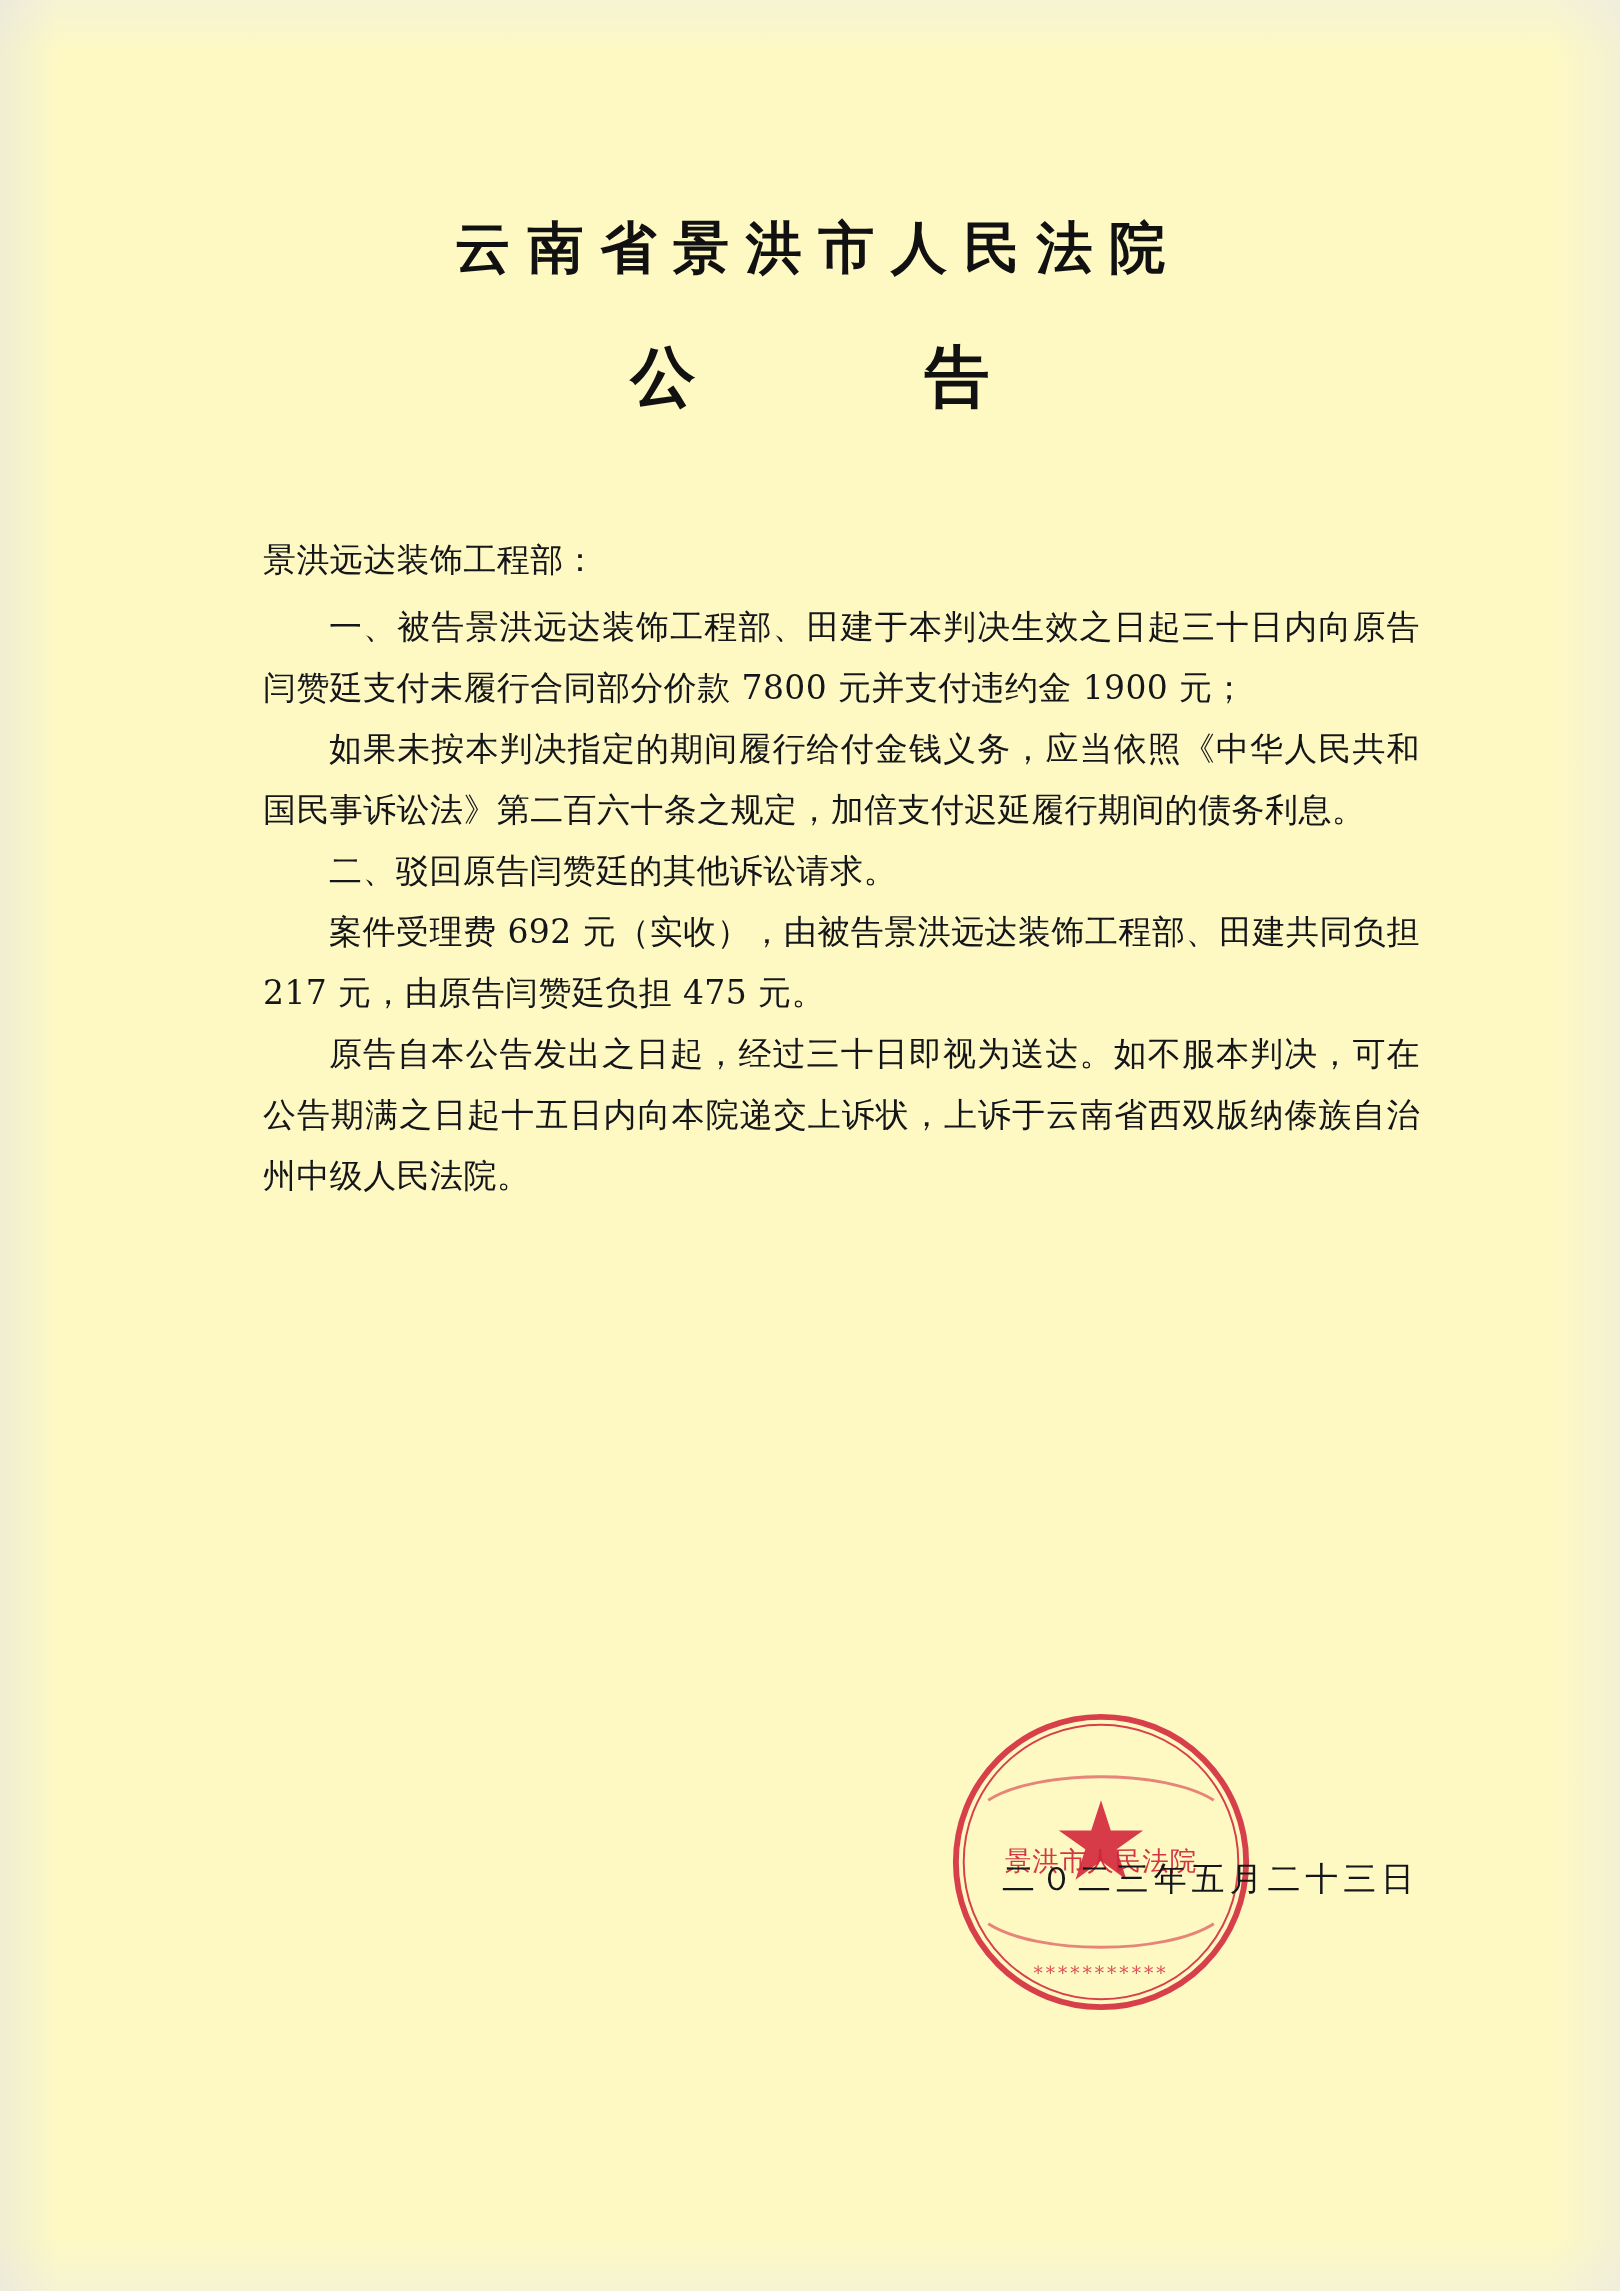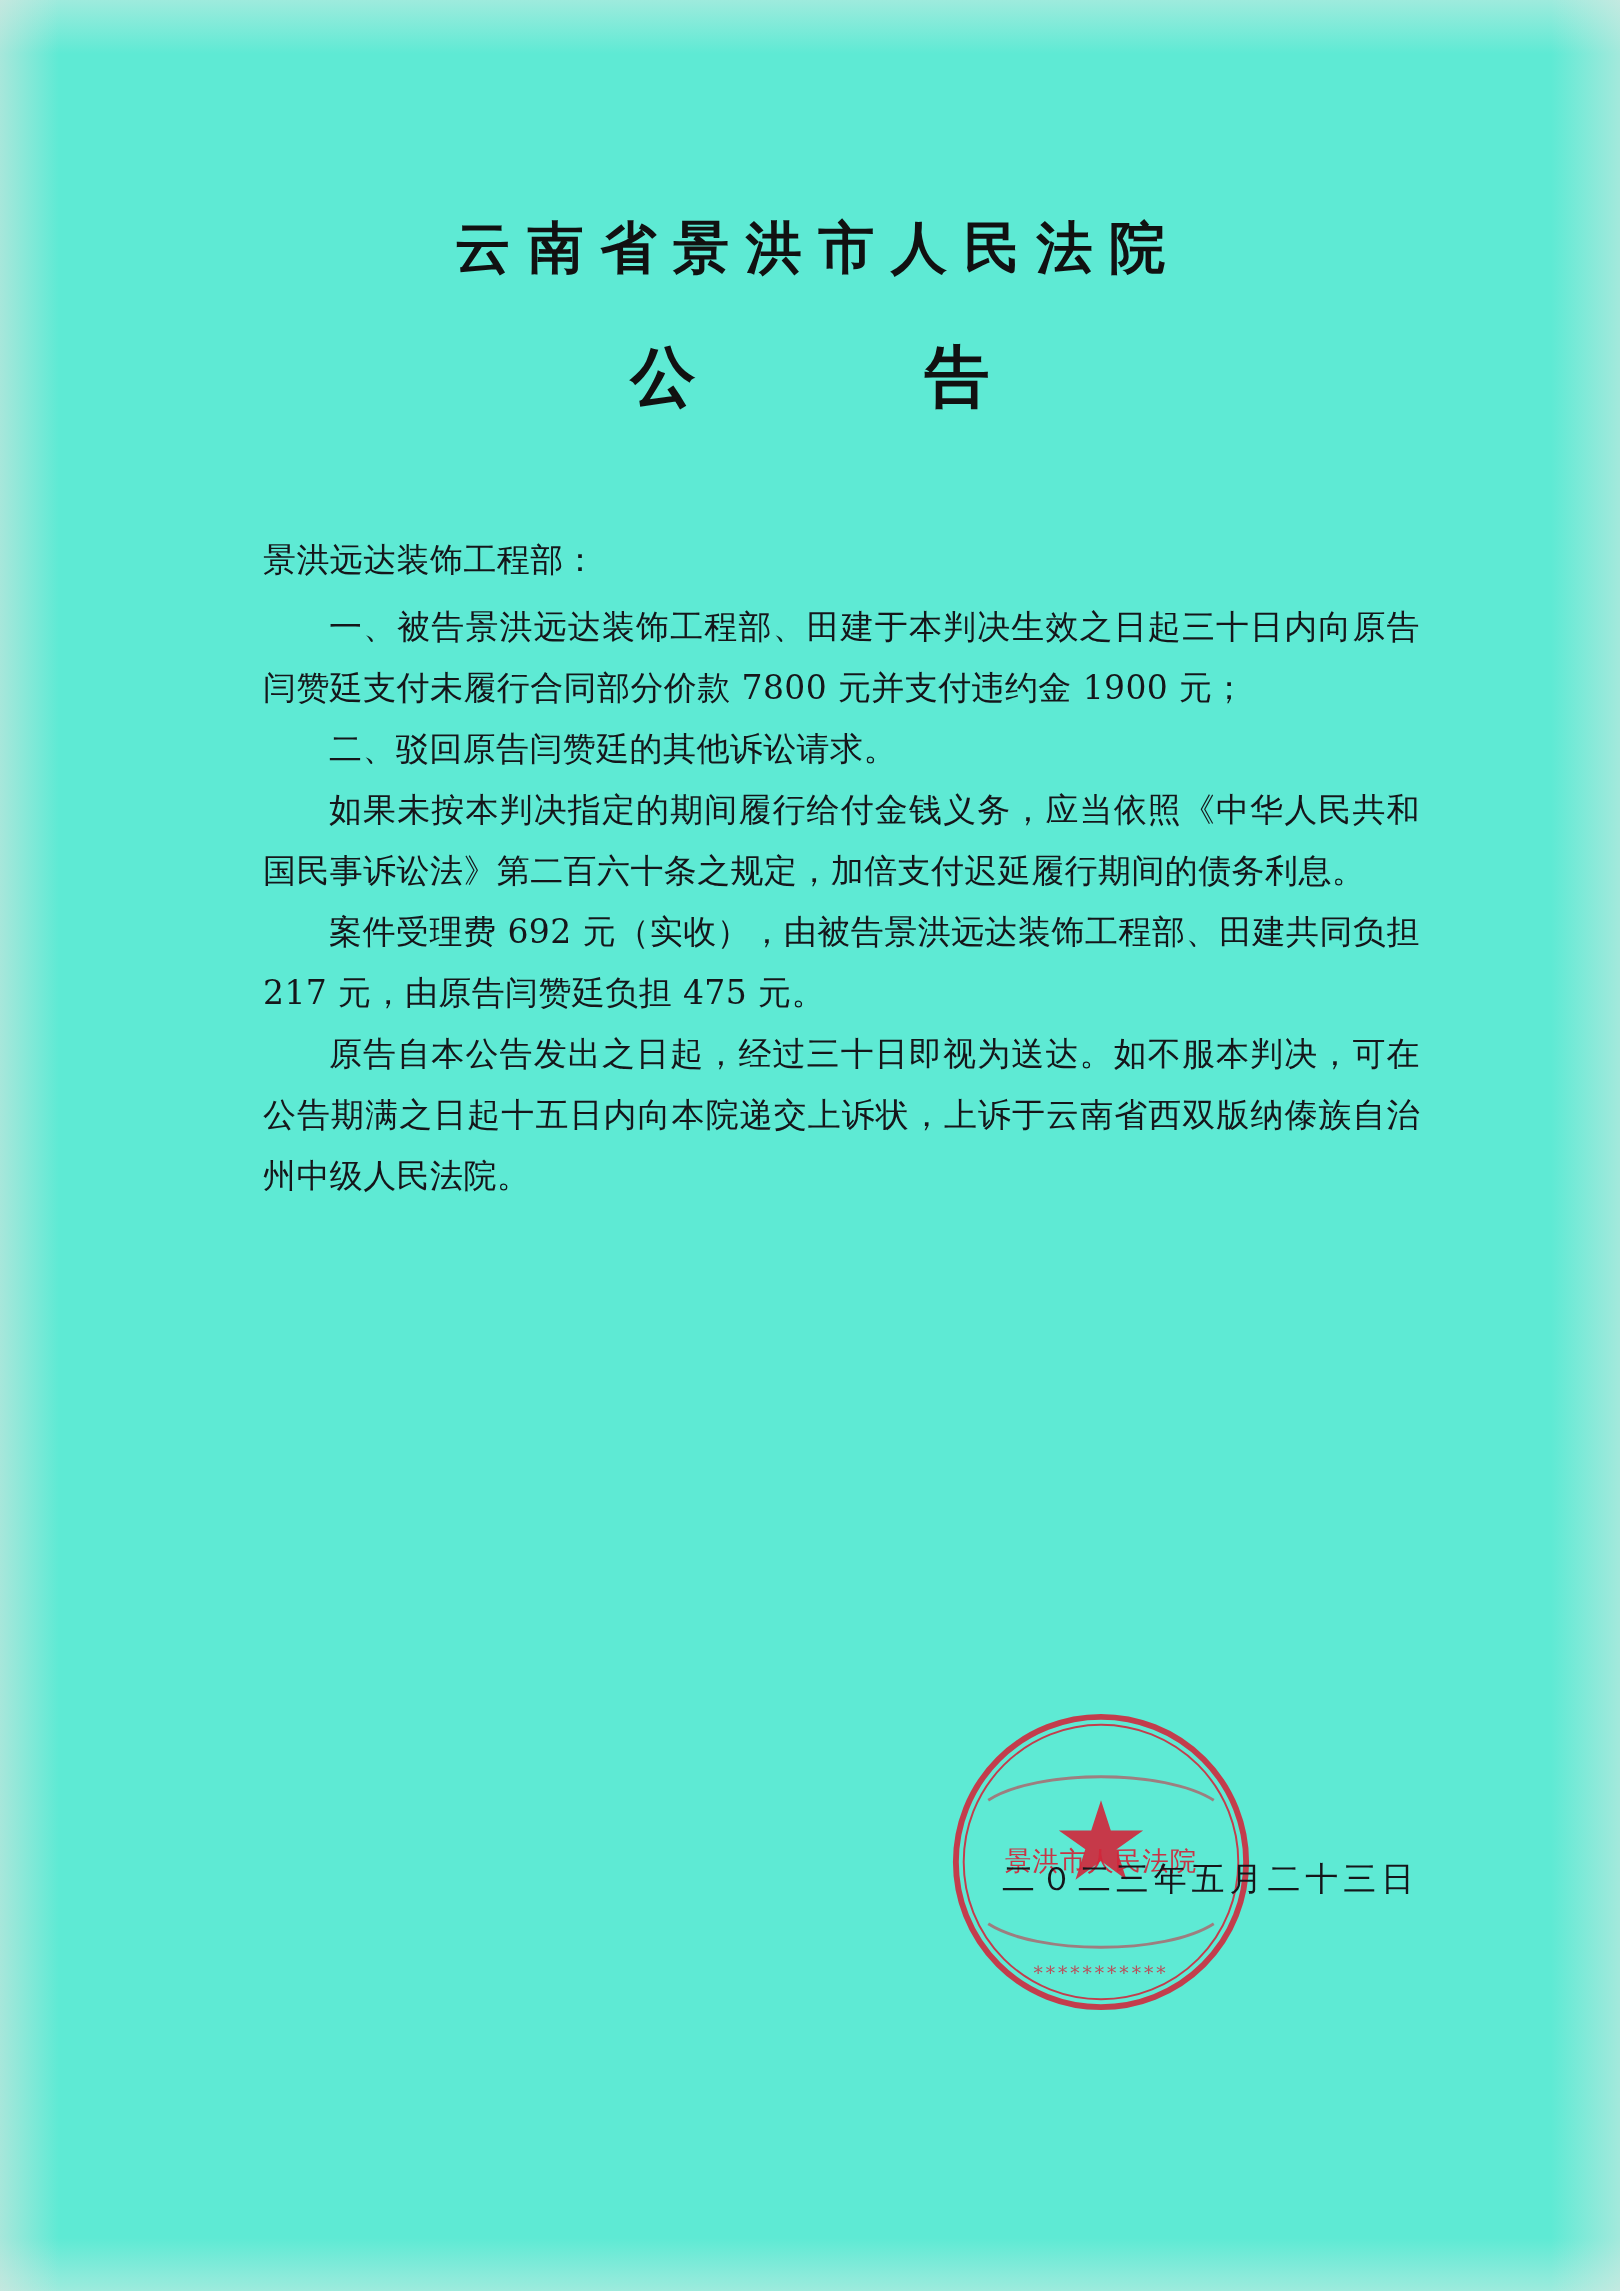--- a/index.html
+++ b/index.html
@@ -11,21 +11,21 @@
     width: 1620px;
     height: 2292px;
     position: relative;
     font-family: "DejaVu Serif", "Liberation Serif", serif;
     color: #1a1a1a;
     overflow: hidden;
   }
   .page {
     position: absolute;
     inset: 0;
-    background: #5eead4;
+    background: #fef9c3;
   }
   
   .page::before {
     content: "";
     position: absolute;
     inset: 0;
     background:
       linear-gradient(90deg, rgba(228,228,224,0.55) 0px, rgba(255,255,255,0) 59px),
       linear-gradient(270deg, rgba(232,232,228,0.5) 0px, rgba(255,255,255,0) 69px),
       linear-gradient(180deg, rgba(236,236,232,0.45) 0px, rgba(255,255,255,0) 54px),
@@ -141,23 +141,23 @@
     <div class="heading-court">云南省景洪市人民法院</div>
 
     <div class="heading-notice">公　告</div>
 
     <div class="body-block">
       <p class="para addressee">景洪远达装饰工程部：</p>
 
 
       <p class="para indent">一、被告景洪远达装饰工程部、田建于本判决生效之日起三十日内向原告闫赞廷支付未履行合同部分价款 7800 元并支付违约金 1900 元；</p>
 
+      <p class="para indent">如果未按本判决指定的期间履行给付金钱义务，应当依照《中华人民共和国民事诉讼法》第二百六十条之规定，加倍支付迟延履行期间的债务利息。</p>
+
       <p class="para indent">二、驳回原告闫赞廷的其他诉讼请求。</p>
-
-      <p class="para indent">如果未按本判决指定的期间履行给付金钱义务，应当依照《中华人民共和国民事诉讼法》第二百六十条之规定，加倍支付迟延履行期间的债务利息。</p>
 
       <p class="para indent">案件受理费 692 元（实收），由被告景洪远达装饰工程部、田建共同负担 217 元，由原告闫赞廷负担 475 元。</p>
 
       <p class="para indent">原告自本公告发出之日起，经过三十日即视为送达。如不服本判决，可在公告期满之日起十五日内向本院递交上诉状，上诉于云南省西双版纳傣族自治州中级人民法院。</p>
     </div>
 
     <div class="seal">
       <svg width="304" height="304" viewBox="0 0 310 310" xmlns="http://www.w3.org/2000/svg">
         <g fill="none" stroke="#d2263a" stroke-width="6" opacity="0.88">
           <circle cx="155" cy="155" r="148"></circle>

